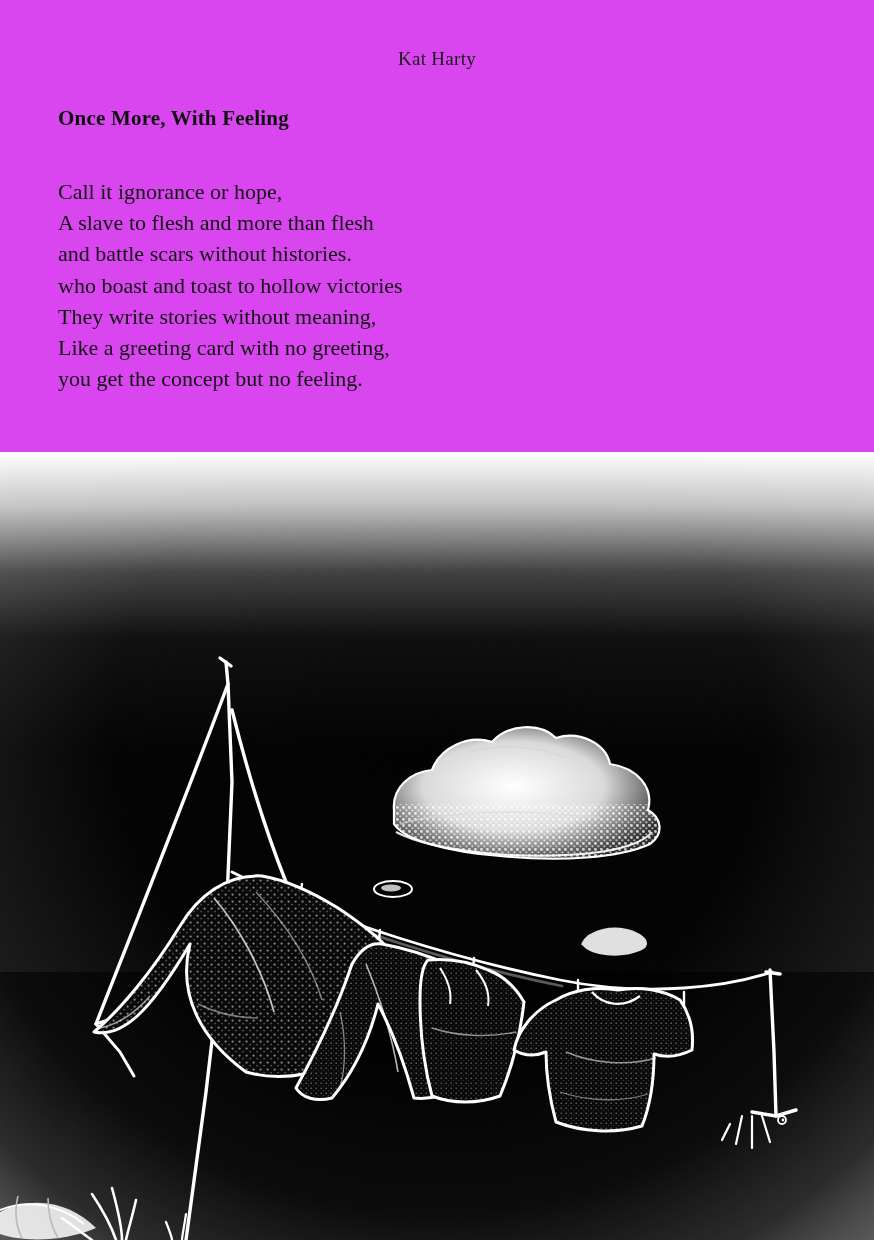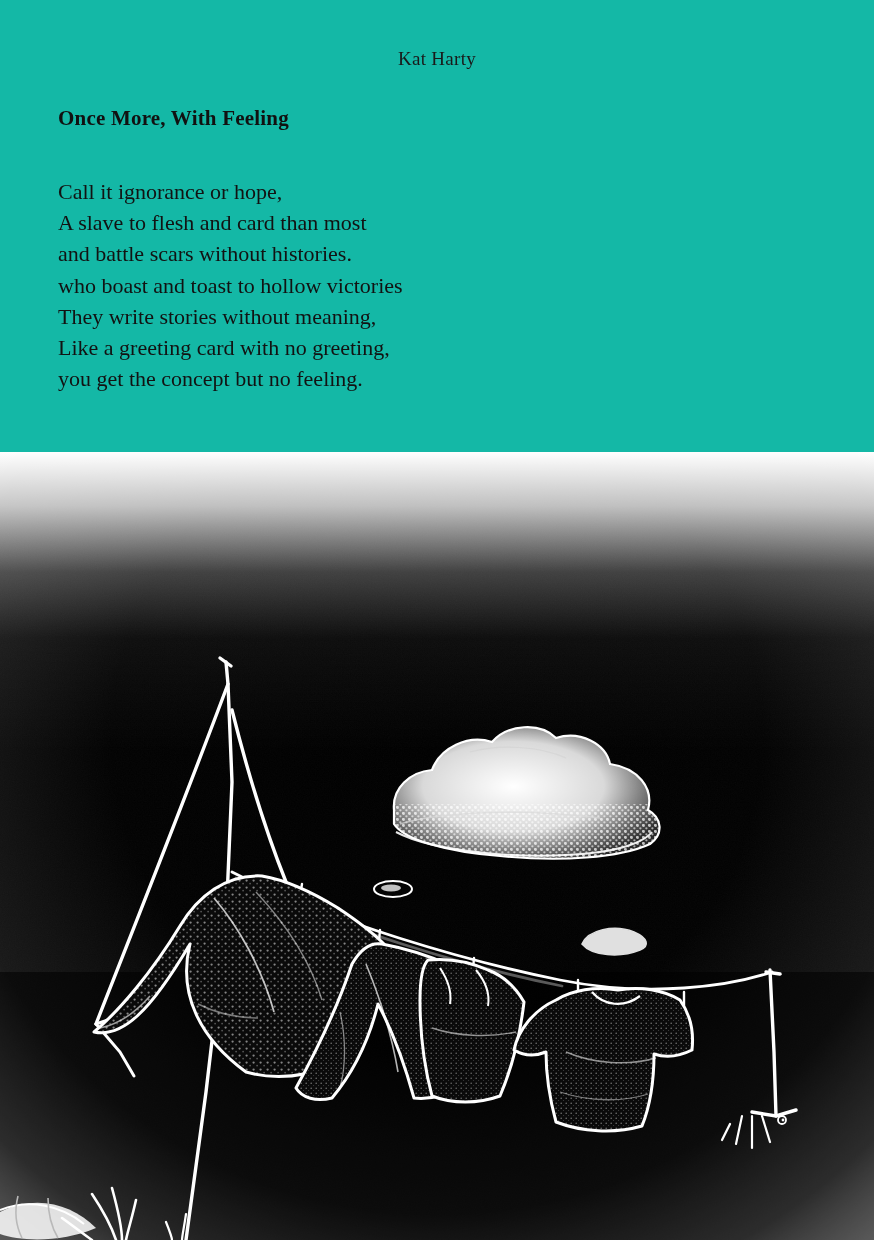--- a/index.html
+++ b/index.html
@@ -4,21 +4,21 @@
 <style>
   html, body {
     margin: 0;
     padding: 0;
     background: #ffffff;
   }
   .page {
     position: relative;
     width: 874px;
     height: 1240px;
-    background: #14b8a6;
+    background: #d946ef;
     overflow: hidden;
     font-family: "Liberation Serif", "DejaVu Serif", serif;
     color: #111111;
   }
 
   
   .author {
     position: absolute;
     top: 48px;
     left: 0;
@@ -68,21 +68,21 @@
 <body>
 
 <div class="page">
 
   <div class="author">Kat Harty</div>
 
   <div class="poem-title">Once More, With Feeling</div>
 
   <div class="poem-body">
     <div class="line">Call it ignorance or hope,</div>
-    <div class="line">A slave to flesh and card than most</div>
+    <div class="line">A slave to flesh and more than flesh</div>
     <div class="line">and battle scars without histories.</div>
     <div class="line">who boast and toast to hollow victories</div>
     <div class="line">They write stories without meaning,</div>
     <div class="line">Like a greeting card with no greeting,</div>
     <div class="line">you get the concept but no feeling.</div>
   </div>
 
   <div class="art">
     <svg width="874" height="788" viewBox="0 0 874 788" xmlns="http://www.w3.org/2000/svg">
       <defs>

